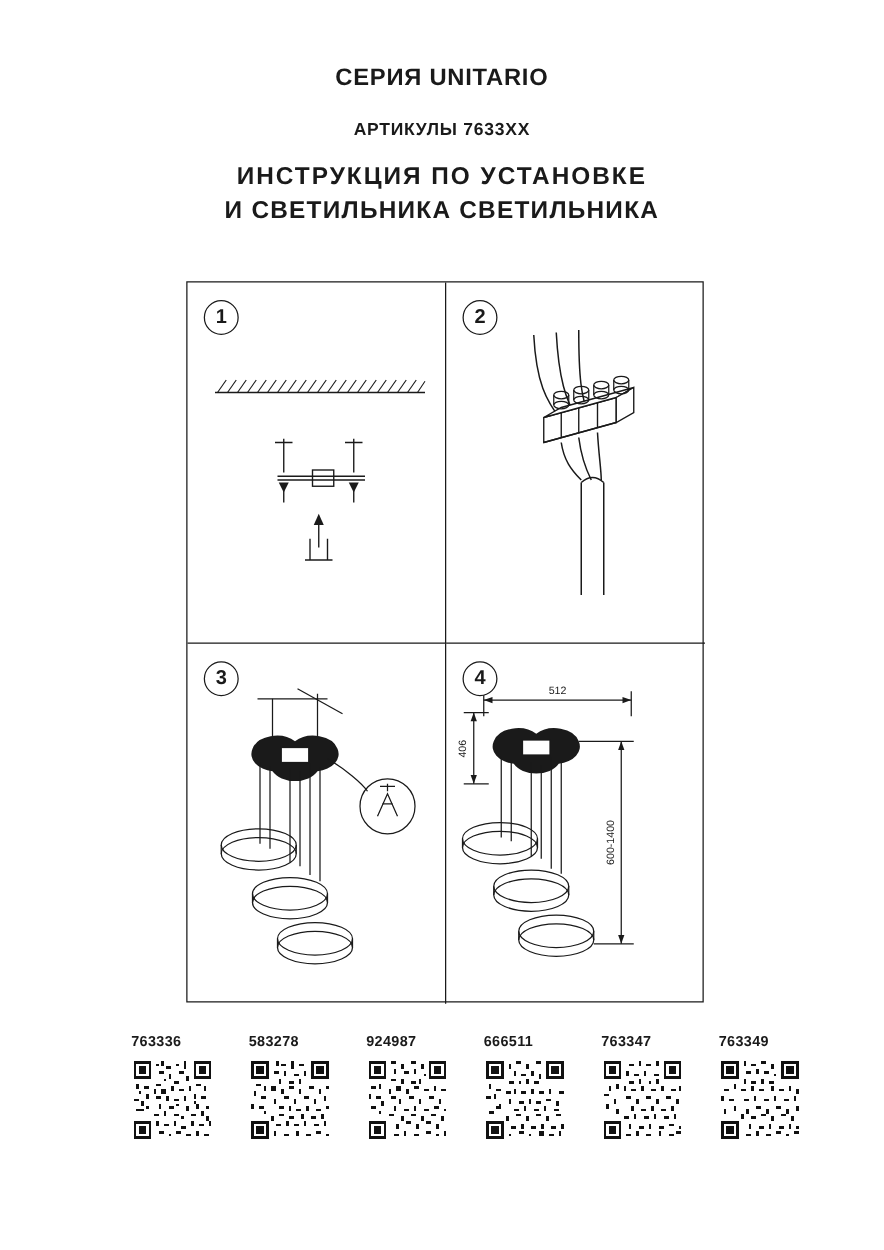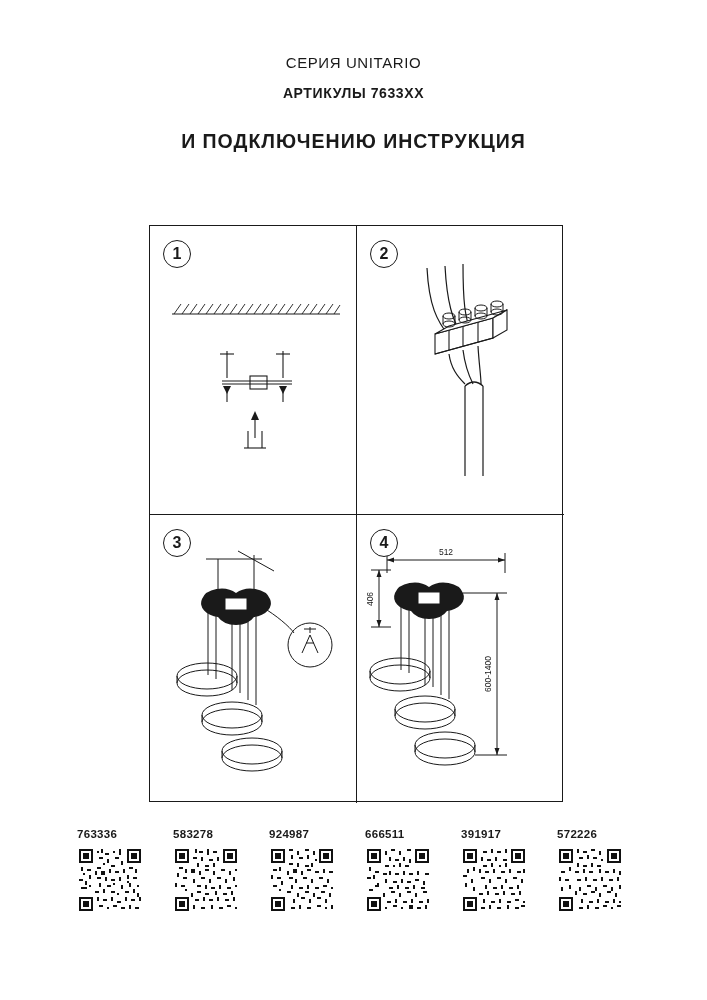--- a/index.html
+++ b/index.html
@@ -15,31 +15,31 @@
     width: 707px; height: 1000px;
     overflow: hidden;
   }
   
   .header {
     position: absolute;
     top: 52px; left: 0; right: 0;
     text-align: center;
   }
   .series-line {
-    font-size: 15px;
-    font-weight: normal;
+    font-size: 19px;
+    font-weight: bold;
     letter-spacing: 0.6px;
     line-height: 21px;
   }
   .article-line {
     font-size: 14px;
     font-weight: bold;
     letter-spacing: 0.6px;
     line-height: 21px;
-    margin-top: 10px;
+    margin-top: 20px;
   }
   .title-block {
     position: absolute;
     top: 128px; left: 0; right: 0;
     text-align: center;
   }
   .title-line1 {
     font-size: 19.5px;
     font-weight: bold;
     letter-spacing: 1.6px;
@@ -82,20 +82,21 @@
   .qr-row {
     position: absolute;
     left: 77px; top: 828px;
     width: 560px; height: 110px;
     display: flex;
     justify-content: space-between;
   }
   .qr-item {
     width: 80px;
     text-align: left;
+    margin-left: 28px;
   }
   .qr-code-label {
     font-size: 11.5px;
     font-weight: bold;
     letter-spacing: 0.3px;
     margin-bottom: 7px;
   }
   .qr-box {
     width: 66px; height: 66px;
     background: #ffffff;
@@ -107,21 +108,22 @@
 <body>
 
 <div class="page">
 
   <div class="header">
     <div class="series-line">СЕРИЯ UNITARIO</div>
     <div class="article-line">АРТИКУЛЫ 7633XX</div>
   </div>
 
   <div class="title-block">
-    <div class="title-line2">И ПОДКЛЮЧЕНИЮ ИНСТРУКЦИЯ</div>
+    <div class="title-line1">ИНСТРУКЦИЯ  ПО  УСТАНОВКЕ</div>
+    <div class="title-line2">И СВЕТИЛЬНИКА СВЕТИЛЬНИКА</div>
   </div>
 
   <div class="grid">
 
     <div class="cell c1">
       <div class="step-badge">1</div>
       <svg class="art" viewBox="0 0 207 288.5">
         <g stroke="#1a1a1a" fill="none" stroke-width="1.1">
 
           <line x1="22" y1="88" x2="190" y2="88"></line>
@@ -677,21 +679,21 @@
               <rect x="18" y="30" width="1" height="1"></rect>
             <rect x="22" y="29" width="2" height="2"></rect>
               <rect x="26" y="30" width="2" height="1"></rect>
             <rect x="30" y="29" width="1" height="2"></rect>
           </g>
         </svg>
       </div>
     </div>
 
     <div class="qr-item">
-      <div class="qr-code-label">391917</div>
+      <div class="qr-code-label">763347</div>
       <div class="qr-box">
         <svg width="66" height="66" viewBox="0 0 33 33" shape-rendering="crispEdges">
           <rect width="33" height="33" fill="#fff"></rect>
           <g fill="#111">
             <rect x="1" y="1" width="7" height="1"></rect>
               <rect x="1" y="7" width="7" height="1"></rect>
             <rect x="1" y="1" width="1" height="7"></rect>
               <rect x="7" y="1" width="1" height="7"></rect>
             <rect x="3" y="3" width="3" height="3"></rect>
             <rect x="25" y="1" width="7" height="1"></rect>
@@ -757,21 +759,21 @@
             <rect x="18" y="30" width="2" height="1"></rect>
               <rect x="23" y="29" width="1" height="2"></rect>
             <rect x="27" y="30" width="2" height="1"></rect>
               <rect x="30" y="29" width="2" height="1"></rect>
           </g>
         </svg>
       </div>
     </div>
 
     <div class="qr-item">
-      <div class="qr-code-label">572226</div>
+      <div class="qr-code-label">763349</div>
       <div class="qr-box">
         <svg width="66" height="66" viewBox="0 0 33 33" shape-rendering="crispEdges">
           <rect width="33" height="33" fill="#fff"></rect>
           <g fill="#111">
             <rect x="1" y="1" width="7" height="1"></rect>
               <rect x="1" y="7" width="7" height="1"></rect>
             <rect x="1" y="1" width="1" height="7"></rect>
               <rect x="7" y="1" width="1" height="7"></rect>
             <rect x="3" y="3" width="3" height="3"></rect>
             <rect x="25" y="1" width="7" height="1"></rect>

